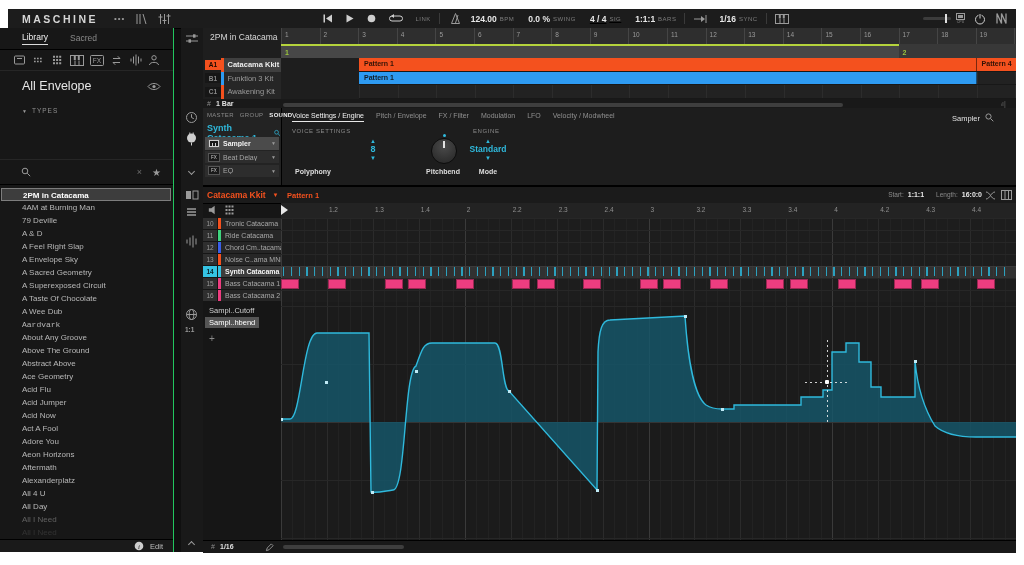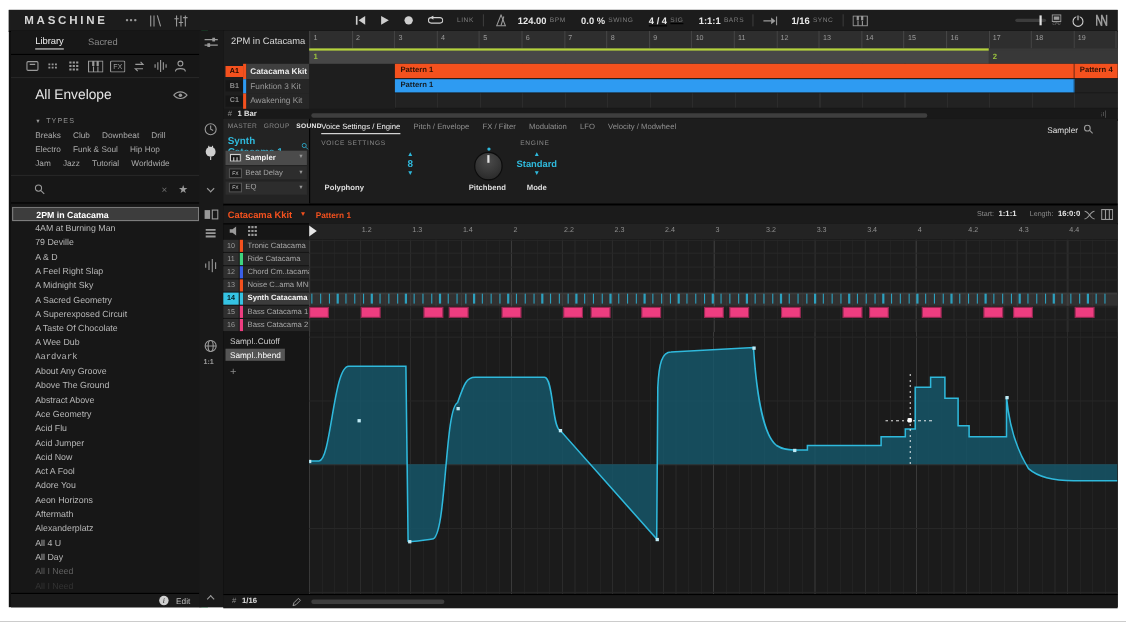--- a/index.html
+++ b/index.html
@@ -10,21 +10,21 @@
   .ico{color:#9a9a9a;}
   .chev{display:inline-block;width:4px;height:4px;border-right:1.5px solid #9a9a9a;border-bottom:1.5px solid #9a9a9a;transform:rotate(45deg);}
   
   .topbar{position:absolute;left:8px;top:9px;width:1008px;height:19px;background:#1c1c1c;border-bottom:1px solid #000;display:flex;align-items:center;}
   .logo{font-size:10.5px;font-weight:bold;letter-spacing:2.5px;color:#d6d6d6;margin-left:14px;}
   .tb-sep{width:1px;height:11px;background:#3a3a3a;margin:0 8px;}
   .tb-val{color:#e8e8e8;font-size:8.5px;font-weight:bold;}
   .tb-unit{color:#7e7e7e;font-size:6px;margin-left:3px;letter-spacing:.5px;}
   .tb-item{display:flex;align-items:center;margin-left:10px;}
   
-  .browser{position:absolute;left:10px;top:28px;width:173px;height:524px;background:#171717;border-right:6px solid #22c55e;}
+  .browser{position:absolute;left:0;top:28px;width:173px;height:524px;background:#171717;border-right:1px solid #22c55e;}
   .btabs{position:absolute;left:0;top:0;width:173px;height:21px;border-bottom:1px solid #000;display:flex;align-items:center;}
   .btab{font-size:8.5px;color:#8a8a8a;margin-left:22px;padding-bottom:2px;}
   .btab.active{color:#efefef;border-bottom:1.5px solid #dcdcdc;}
   .bicons{position:absolute;left:0;top:22px;width:173px;height:21px;display:flex;align-items:center;justify-content:space-between;padding:0 13px;box-sizing:border-box;border-bottom:1px solid #262626;}
   .btitle{position:absolute;left:22px;top:51px;font-size:12.5px;color:#e6e6e6;}
   .beye{position:absolute;right:12px;top:54px;}
   .btypes-h{position:absolute;left:22px;top:79px;font-size:6.5px;color:#8f8f8f;letter-spacing:1px;display:flex;align-items:center;gap:4px;}
   .btags{position:absolute;left:22px;top:90px;width:138px;display:flex;flex-wrap:wrap;column-gap:11px;row-gap:4px;}
   .btag{font-size:7.5px;color:#ababab;}
   .bsearch{position:absolute;left:0;top:131px;width:173px;height:24px;border-top:1px solid #262626;border-bottom:1px solid #000;display:flex;align-items:center;}
@@ -291,50 +291,37 @@
     <span class="ico beye">
         <svg width="14" height="9" viewBox="0 0 14 9">
           <path d="M1 4.5 C4 0.5 10 0.5 13 4.5 C10 8.5 4 8.5 1 4.5 Z" fill="none" stroke="currentColor"></path>
           <circle cx="7" cy="4.5" r="1.6" fill="currentColor"></circle>
         </svg>
       </span>
     <div class="btypes-h">
         <span style="font-size:5px;color:#9a9a9a;">▼</span>
         <span>TYPES</span>
       </div>
-    <div class="btags">
-        <div class="btag">Breaks</div>
-        <div class="btag">Club</div>
-        <div class="btag">Downbeat</div>
-        <div class="btag">Drill</div>
-        <div class="btag">Electro</div>
-        <div class="btag">Funk &amp; Soul</div>
-        <div class="btag">Hip Hop</div>
-        <div class="btag">Jam</div>
-        <div class="btag">Jazz</div>
-        <div class="btag">Tutorial</div>
-        <div class="btag">Worldwide</div>
-      </div>
     <div class="bsearch">
       <span class="ico" style="margin-left:21px;">
           <svg width="10" height="10" viewBox="0 0 10 10">
             <circle cx="4" cy="4" r="2.8" fill="none" stroke="currentColor"></circle>
             <line x1="6.2" y1="6.2" x2="9.2" y2="9.2" stroke="currentColor"></line>
           </svg>
         </span>
       <span style="margin-left:auto;color:#6e6e6e;font-size:9px;">×</span>
       <span style="margin:0 12px 0 10px;color:#9a9a9a;font-size:10px;">★</span>
     </div>
     <div class="blist">
         <div class="proj sel" style="top: 0px; opacity: 1;">2PM in Catacama</div>
         <div class="proj" style="top: 13px; opacity: 1;">4AM at Burning Man</div>
         <div class="proj" style="top: 26px; opacity: 1;">79 Deville</div>
         <div class="proj" style="top: 39px; opacity: 1;">A &amp; D</div>
         <div class="proj" style="top: 52px; opacity: 1;">A Feel Right Slap</div>
-        <div class="proj" style="top: 65px; opacity: 1;">A Midnight Sky</div>
+        <div class="proj" style="top: 65px; opacity: 1;">A Envelope Sky</div>
         <div class="proj" style="top: 78px; opacity: 1;">A Sacred Geometry</div>
         <div class="proj" style="top: 91px; opacity: 1;">A Superexposed Circuit</div>
         <div class="proj" style="top: 104px; opacity: 1;">A Taste Of Chocolate</div>
         <div class="proj" style="top: 117px; opacity: 1;">A Wee Dub</div>
         <div class="proj" style="top: 130px; opacity: 1; font-family: Liberation Mono, monospace;">Aardvark</div>
         <div class="proj" style="top: 143px; opacity: 1;">About Any Groove</div>
         <div class="proj" style="top: 156px; opacity: 1;">Above The Ground</div>
         <div class="proj" style="top: 169px; opacity: 1;">Abstract Above</div>
         <div class="proj" style="top: 182px; opacity: 1;">Ace Geometry</div>
         <div class="proj" style="top: 195px; opacity: 1;">Acid Flu</div>

